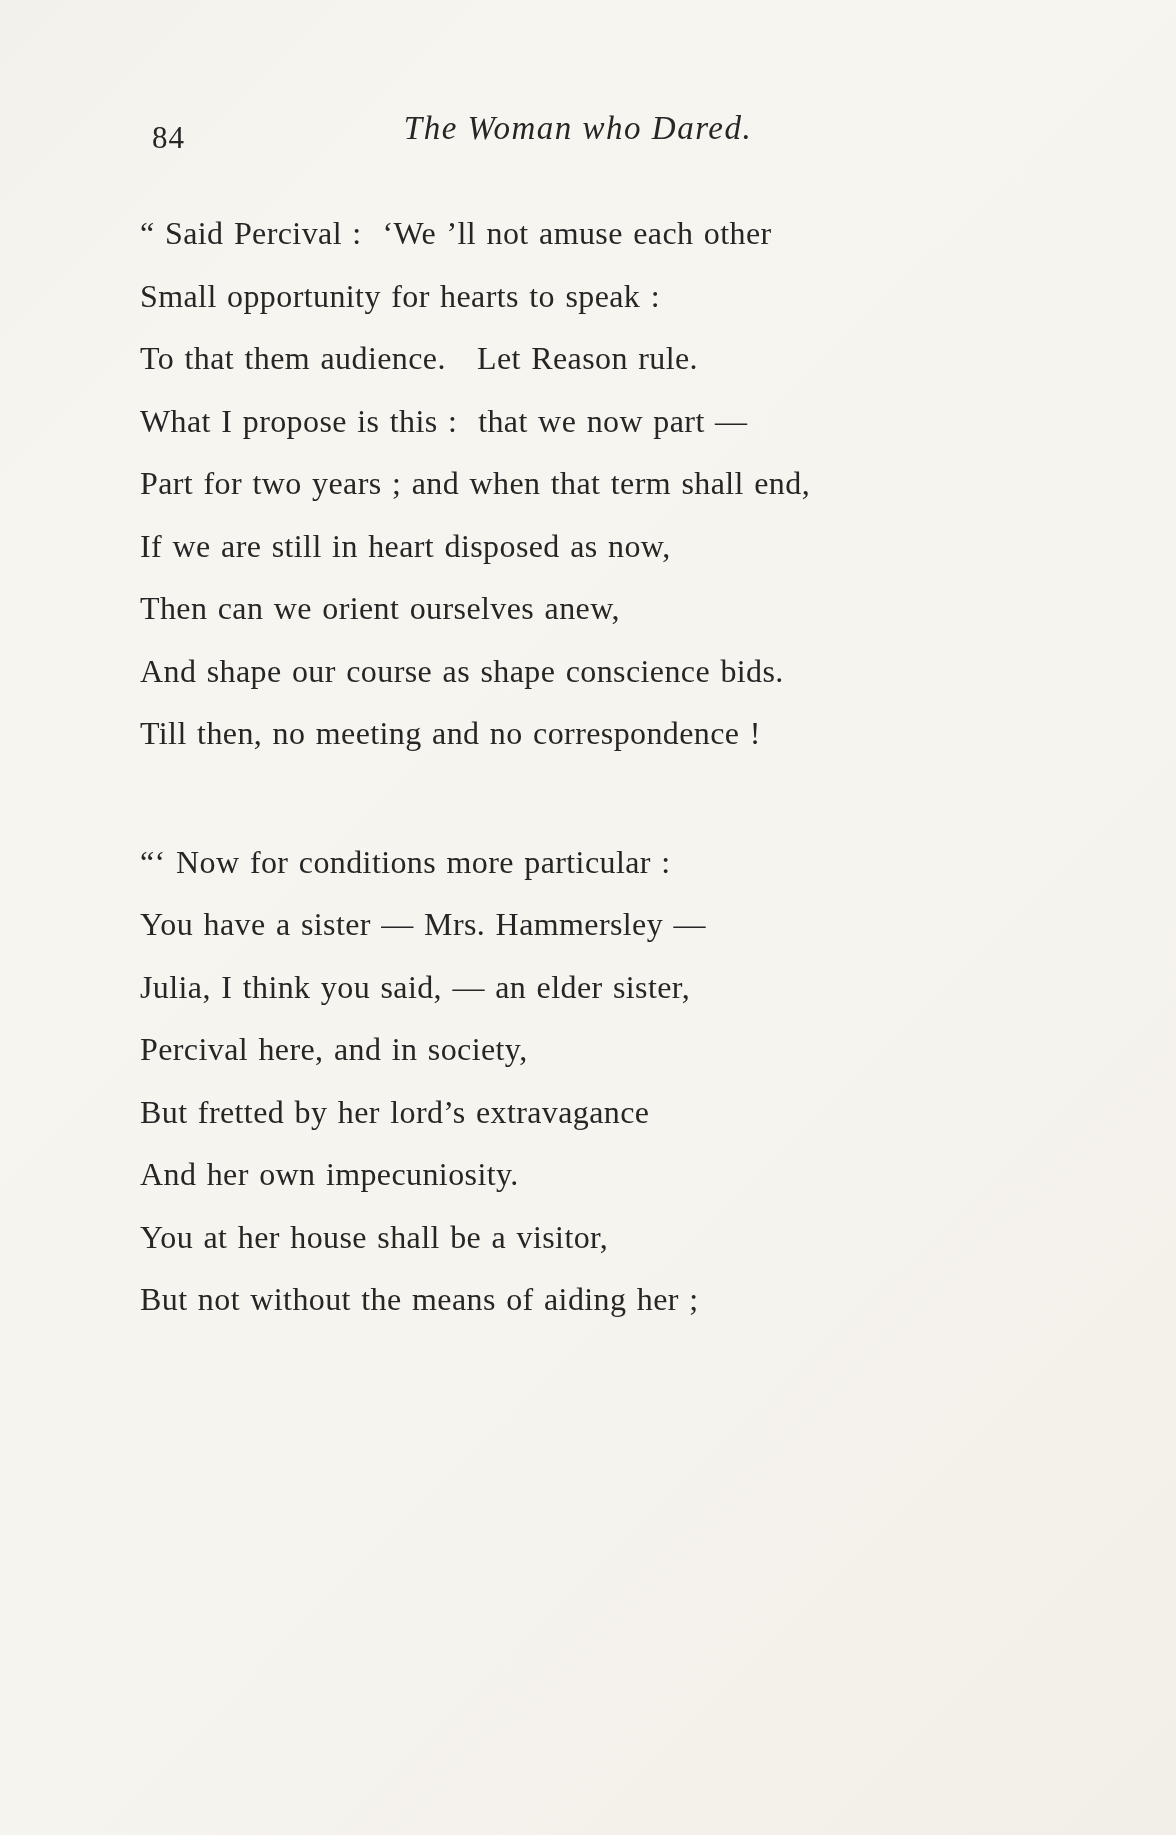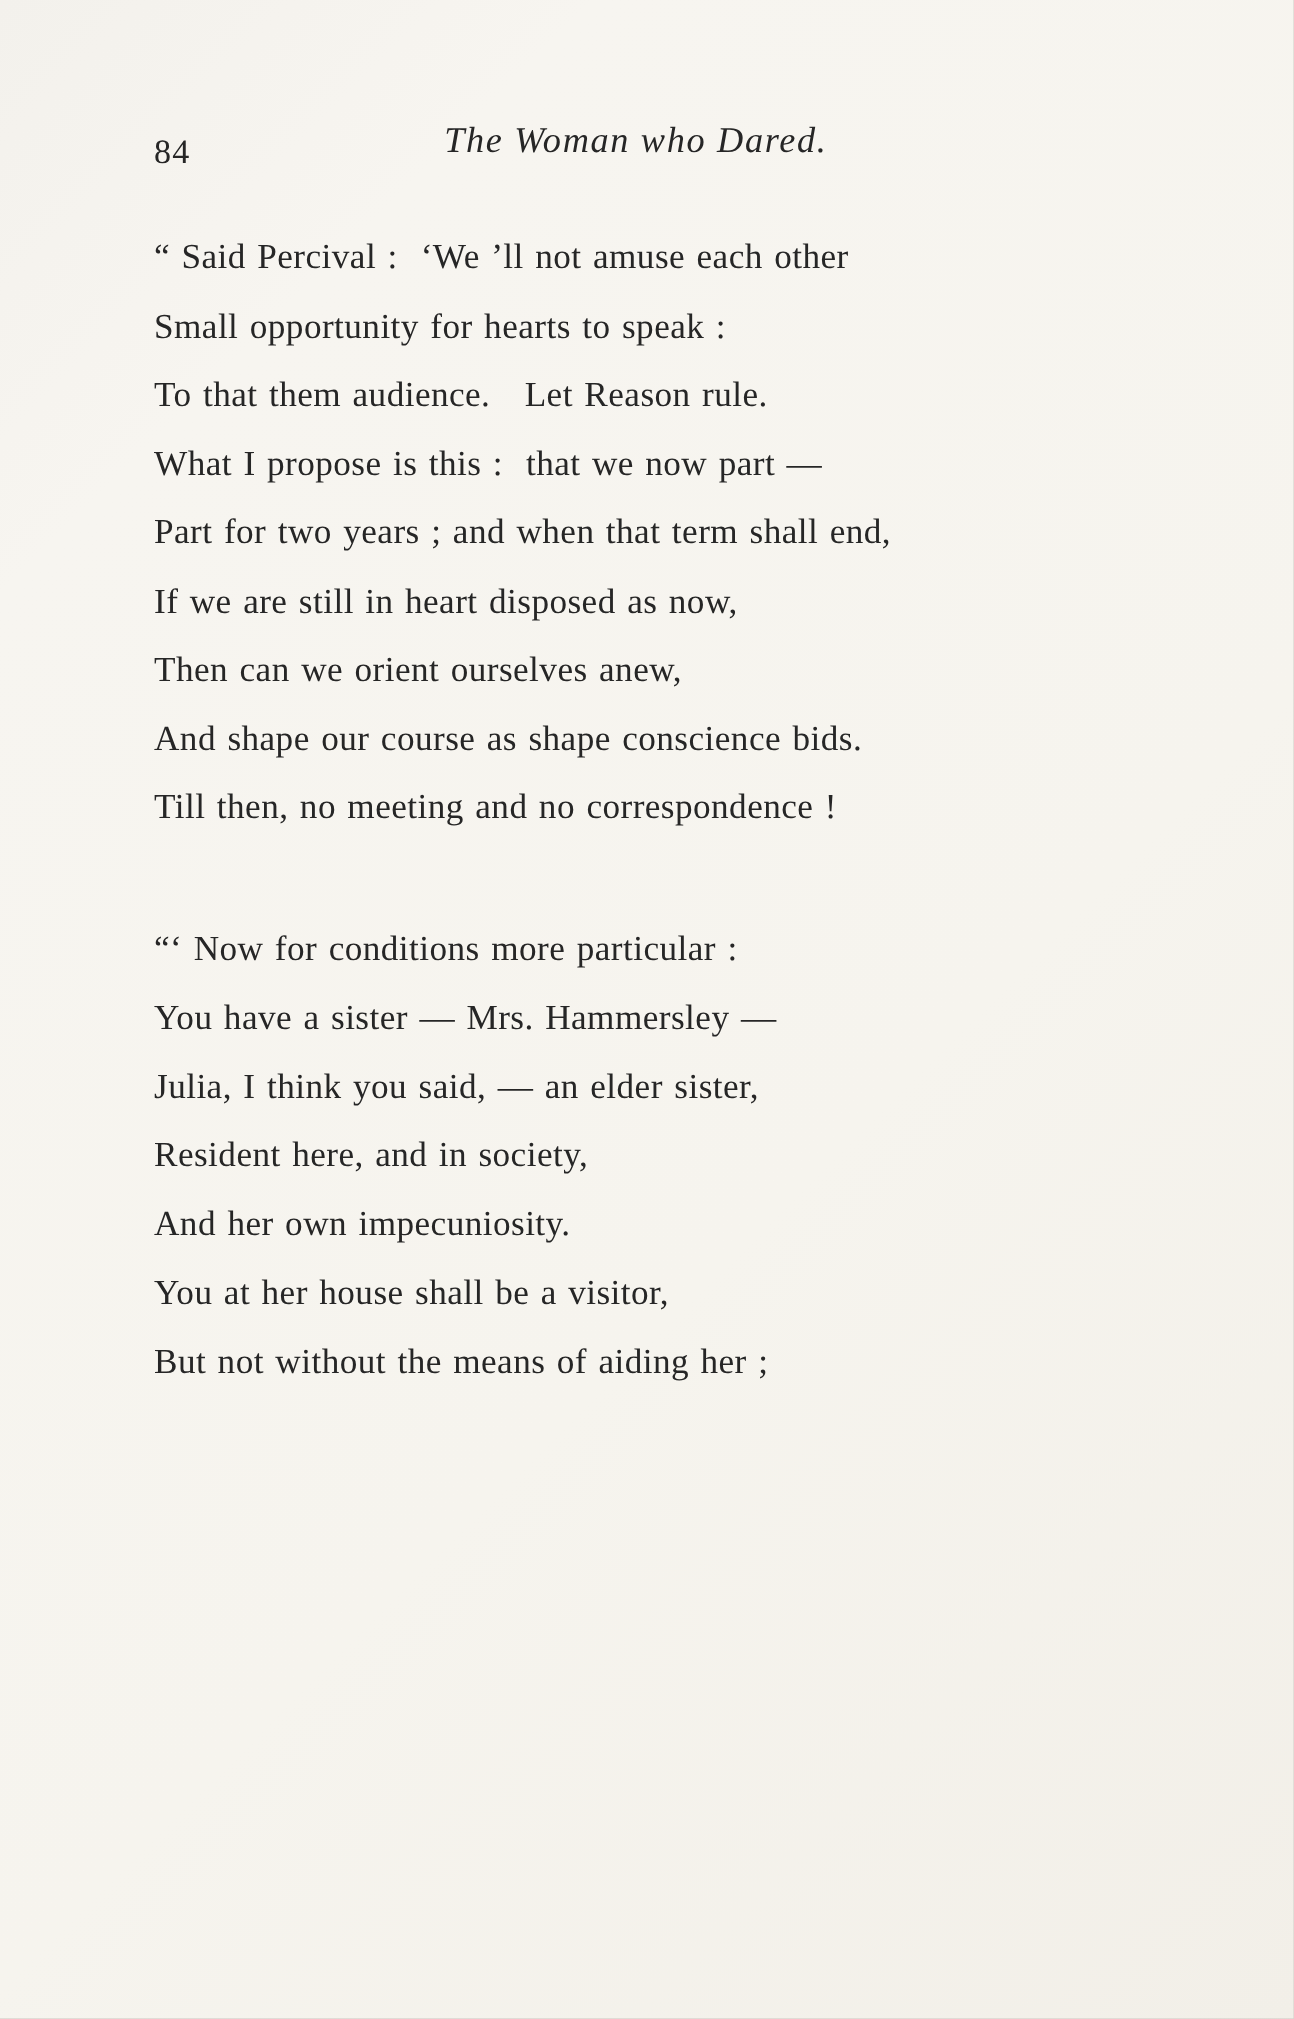--- a/index.html
+++ b/index.html
@@ -19,21 +19,21 @@
       padding-top: 110px;
       overflow: hidden;
     }
     .page-header {
       position: relative;
       height: 58px;
       margin: 0 160px 0 140px;
     }
     .page-number {
       position: absolute;
-      left: 0;
+      left: 12px;
       top: 10px;
       font-size: 31px;
       letter-spacing: 1px;
     }
     .running-title {
       display: block;
       text-align: center;
       font-size: 33px;
       font-style: italic;
       letter-spacing: 1.5px;
@@ -76,21 +76,22 @@
       <p class="line">If we are still in heart disposed as now,</p>
       <p class="line">Then can we orient ourselves anew,</p>
       <p class="line">And shape our course as shape conscience bids.</p>
       <p class="line">Till then, no meeting and no correspondence !</p>
     </div>
 
     <div class="stanza">
       <p class="line">“‘ Now for conditions more particular :</p>
       <p class="line">You have a sister — Mrs. Hammersley —</p>
       <p class="line">Julia, I think you said, — an elder sister,</p>
-      <p class="line">Resident here, and in society,</p>
+      <p class="line">Percival here, and in society,</p>
+      <p class="line">But fretted by her lord’s extravagance</p>
       <p class="line">And her own impecuniosity.</p>
       <p class="line">You at her house shall be a visitor,</p>
       <p class="line">But not without the means of aiding her ;</p>
     </div>
 
   </div>
 
 </div>
 
 </body></html>

